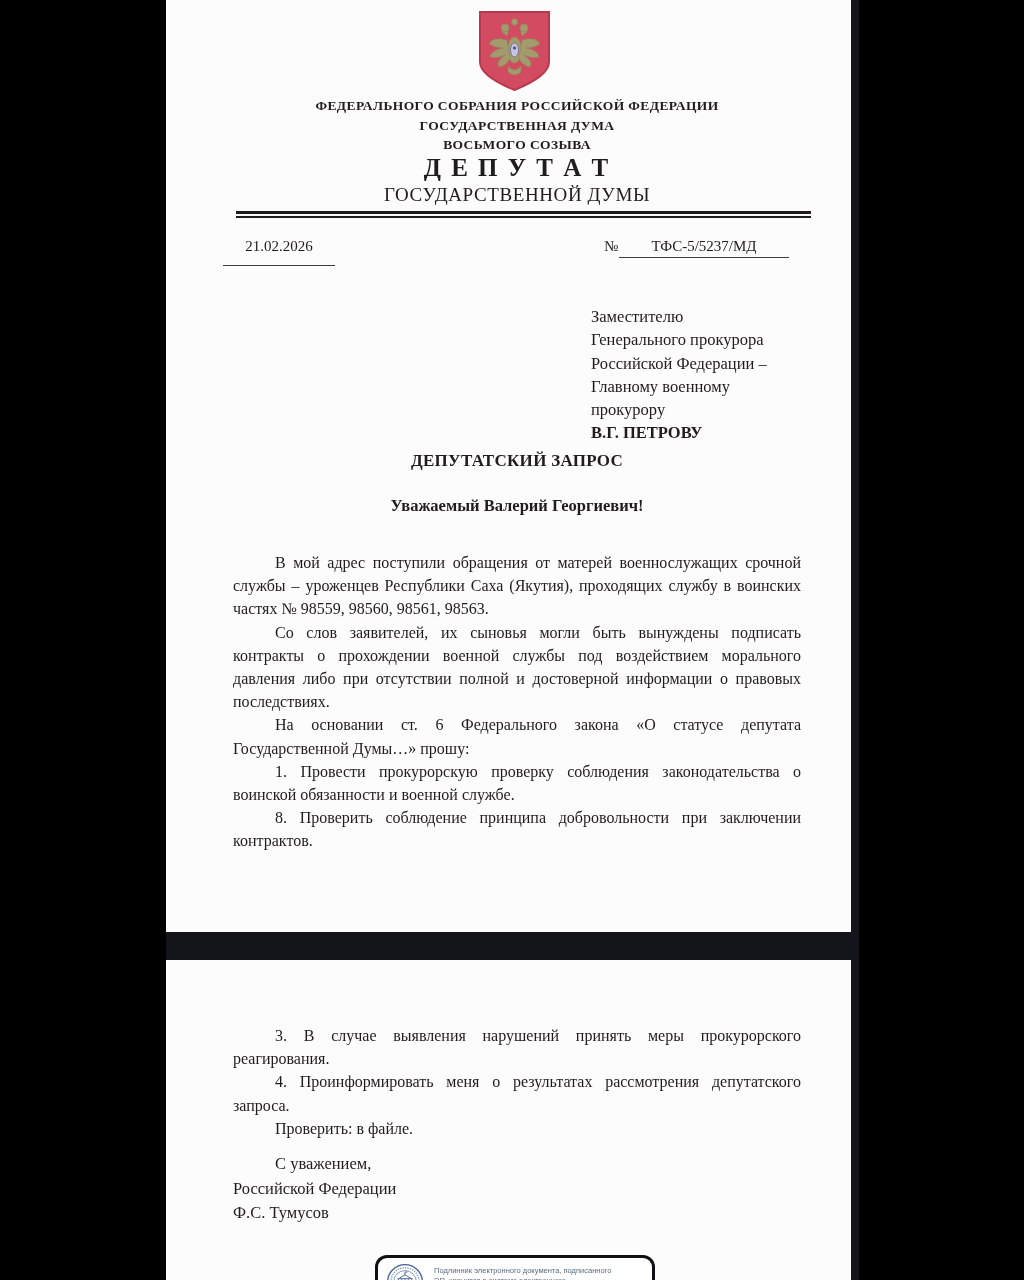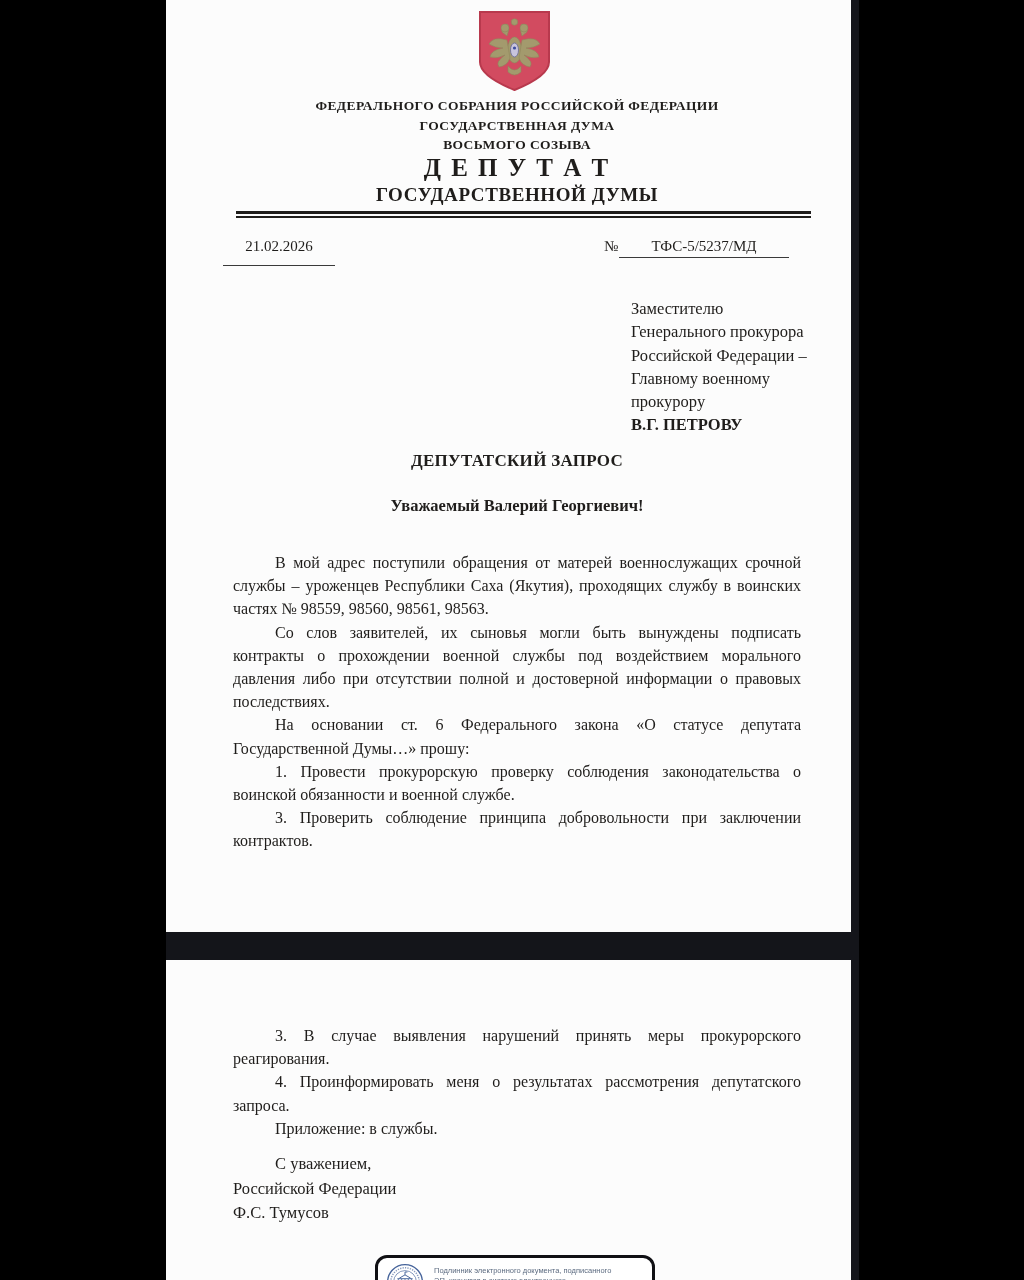--- a/index.html
+++ b/index.html
@@ -24,34 +24,34 @@
   .page-gap{position:absolute;left:166px;top:932px;width:693px;height:28px;background:var(--strip,#14151a);}
   .page2{top:960px;height:320px;}
 
   
   .coat{position:absolute;left:311px;top:10px;width:75px;height:82px;}
   .lh-org{position:absolute;left:67px;top:96px;width:568px;text-align:center;}
   .lh-org div{font-size:13.5px;font-weight:700;letter-spacing:.4px;line-height:19.5px;}
   .role-title{position:absolute;left:67px;top:154px;width:568px;text-align:center;
     font-size:25px;font-weight:700;letter-spacing:2px;}
   .role-subtitle{position:absolute;left:67px;top:184px;width:568px;text-align:center;
-    font-size:19px;font-weight:700;letter-spacing:.6px;}
+    font-size:19px;font-weight:400;letter-spacing:.6px;}
   .rule{position:absolute;left:70px;top:211px;width:575px;}
   .rule .r1{height:3px;background:var(--ink,#1f1d1b);}
   .rule .r2{height:2px;background:var(--ink,#1f1d1b);margin-top:2px;}
 
   
   .req-date{position:absolute;left:57px;top:238px;width:112px;text-align:center;
     font-size:15px;border-bottom:1.5px solid #3a3a3a;padding-bottom:10px;}
   .req-no-sign{position:absolute;left:438px;top:238px;font-size:15px;}
   .req-no{position:absolute;left:453px;top:238px;width:170px;text-align:center;
     font-size:15px;border-bottom:1.5px solid #3a3a3a;padding-bottom:2px;}
 
   
-  .addressee{position:absolute;left:425px;top:297px;font-size:16.5px;line-height:23.3px;margin-left:40px;}
+  .addressee{position:absolute;left:425px;top:305px;font-size:16.5px;line-height:23.3px;}
   .addressee .bold{font-weight:700;}
 
   .doc-title{position:absolute;left:67px;top:451px;width:568px;text-align:center;
     font-size:17px;font-weight:700;letter-spacing:.3px;}
   .salutation{position:absolute;left:67px;top:496px;width:568px;text-align:center;
     font-size:16.5px;font-weight:700;}
 
   .body-text{position:absolute;left:67px;width:568px;font-size:16px;line-height:23.2px;
     text-align:justify;}
   .body1{top:551px;}
@@ -123,32 +123,32 @@
   </div>
 
   <div class="doc-title">ДЕПУТАТСКИЙ ЗАПРОС</div>
   <div class="salutation">Уважаемый Валерий Георгиевич!</div>
 
   <div class="body-text body1">
     <p>В мой адрес поступили обращения от матерей военнослужащих срочной службы – уроженцев Республики Саха (Якутия), проходящих службу в воинских частях № 98559, 98560, 98561, 98563.</p>
     <p>Со слов заявителей, их сыновья могли быть вынуждены подписать контракты о прохождении военной службы под воздействием морального давления либо при отсутствии полной и достоверной информации о правовых последствиях.</p>
     <p>На основании ст. 6 Федерального закона «О статусе депутата Государственной Думы…» прошу:</p>
     <p>1. Провести прокурорскую проверку соблюдения законодательства о воинской обязанности и военной службе.</p>
-    <p>3. Проверить соблюдение принципа добровольности при заключении контрактов.</p>
+    <p>8. Проверить соблюдение принципа добровольности при заключении контрактов.</p>
   </div>
 </div>
 
 <div class="page-gap"></div>
 
 <div class="page page2">
 
   <div class="body-text body2">
     <p>3. В случае выявления нарушений принять меры прокурорского реагирования.</p>
     <p>4. Проинформировать меня о результатах рассмотрения депутатского запроса.</p>
-    <p>Приложение: в службы.</p>
+    <p>Проверить: в файле.</p>
   </div>
 
   <div class="closing">
     <div class="regards">С уважением,</div>
     <div class="row">
       <span>Российской Федерации</span>
       <span>Ф.С. Тумусов</span>
     </div>
   </div>
 

